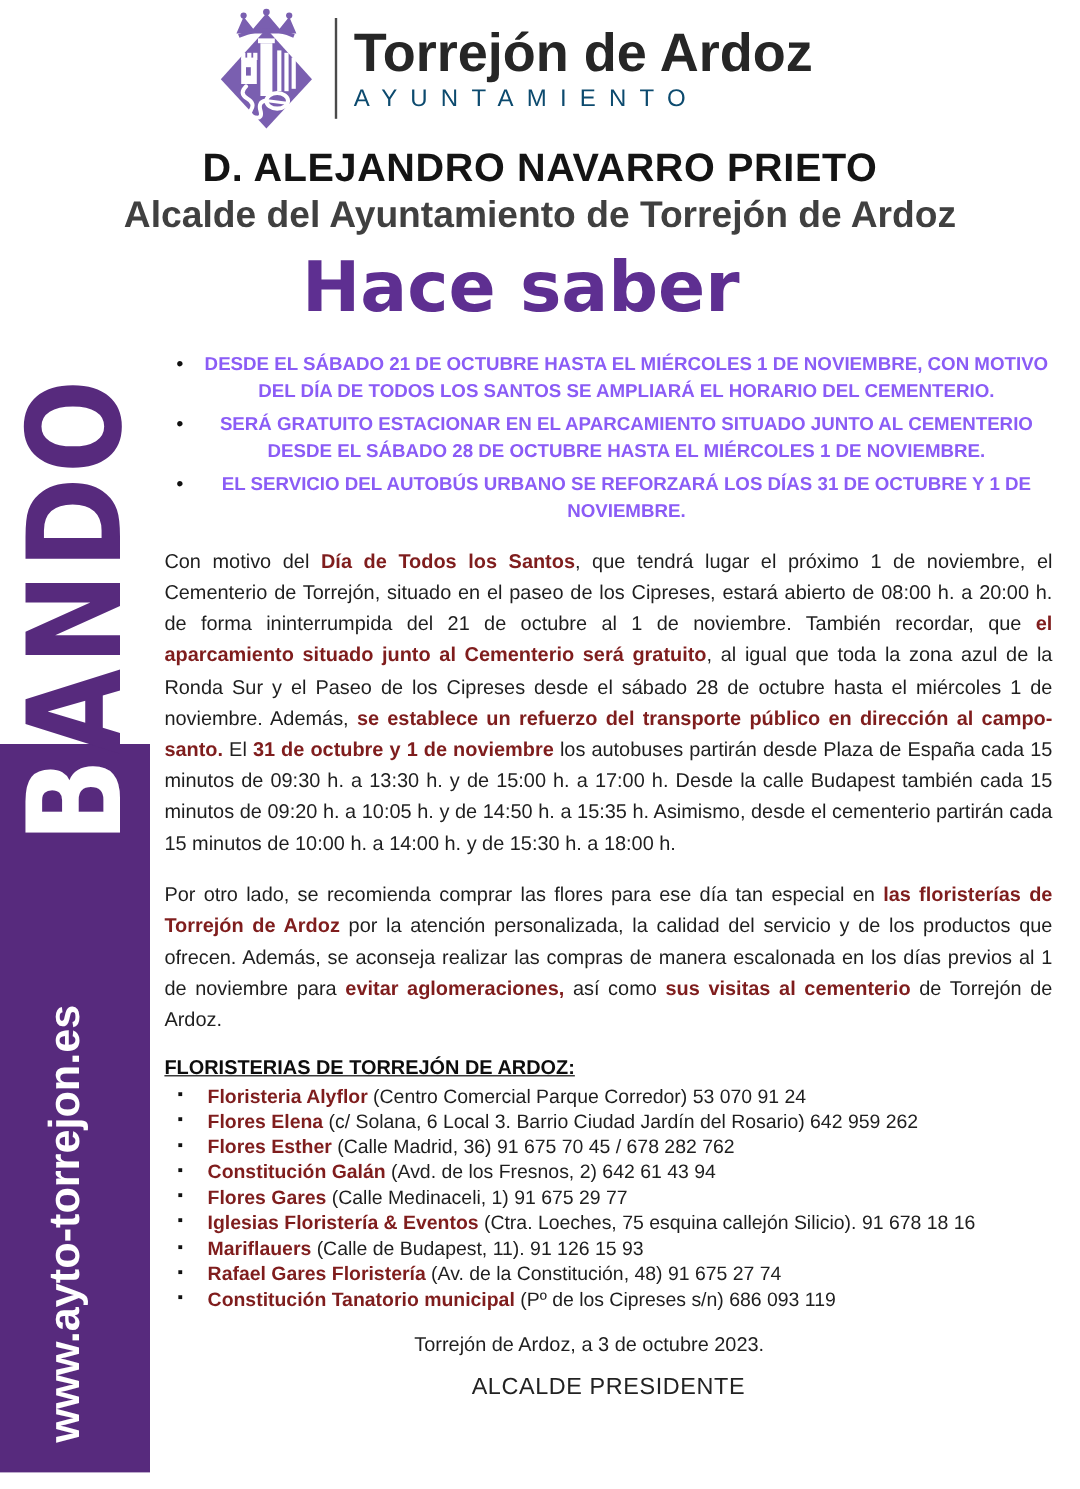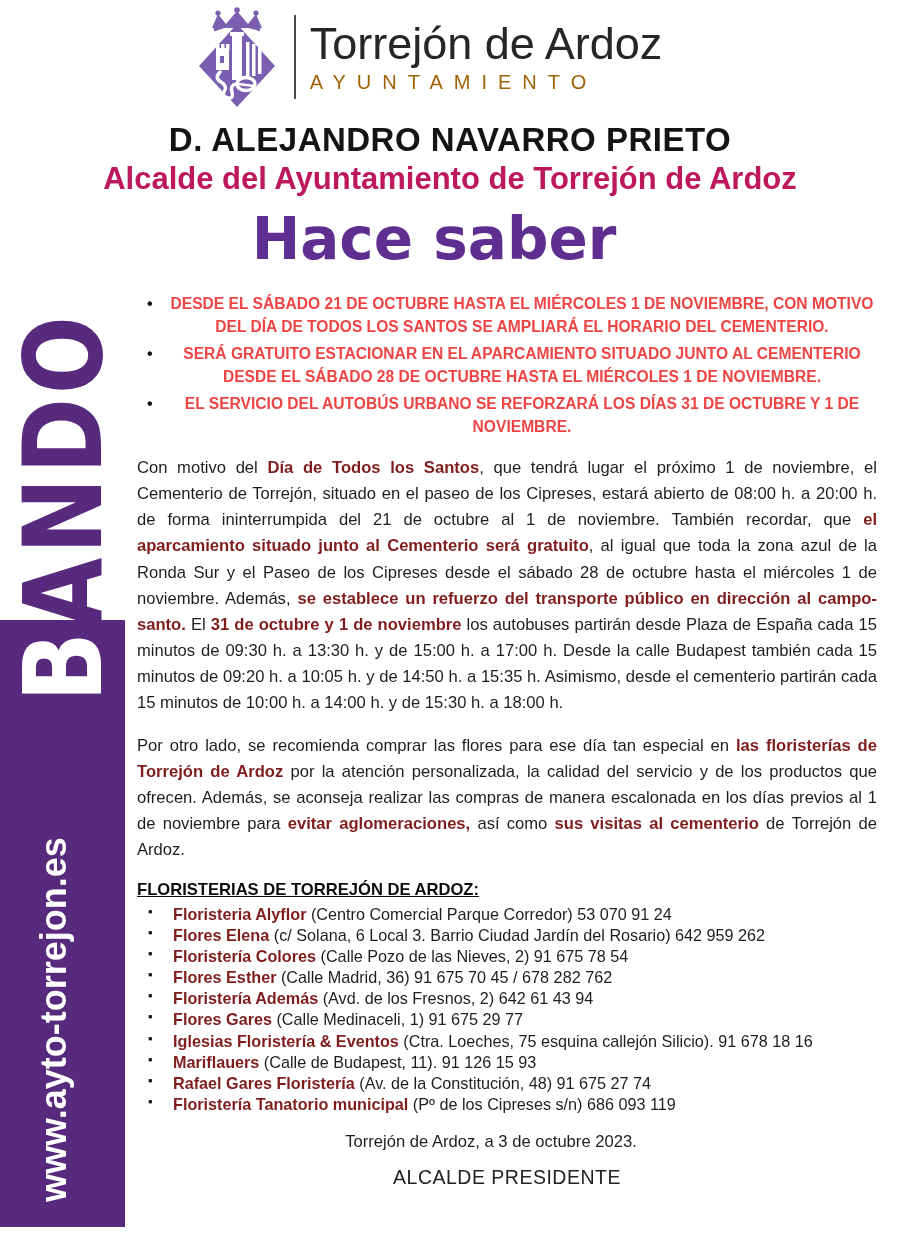--- a/index.html
+++ b/index.html
@@ -33,43 +33,43 @@
   
   .header { position:relative; padding-top:6px; text-align:center; }
   .logo-row {
     display:flex; align-items:center; justify-content:center; gap:14px;
     width:fit-content; margin:0 auto; transform:translateX(-22px);
   }
   .logo-shield { width:86px; height:102px; flex:0 0 auto; }
   .logo-divider { width:2px; height:84px; background:#4a4a4a; }
   .logo-text { text-align:left; }
   .logo-city {
-    font-size:45px; font-weight:400; color:#262626; letter-spacing:0px; line-height:1.05;
+    font-size:45px; font-weight:700; color:#262626; letter-spacing:0px; line-height:1.05;
   }
   .logo-sub {
-    font-size:20px; font-weight:400; color:#a16207; letter-spacing:11px; margin-top:3px;
+    font-size:20px; font-weight:400; color:#0c4a6e; letter-spacing:11px; margin-top:3px;
   }
   .mayor-name {
     margin-top:13px; font-size:33px; font-weight:800; color:#141414; letter-spacing:0.5px;
   }
   .mayor-title {
-    margin-top:2px; font-size:31px; font-weight:700; color:#be185d;
+    margin-top:2px; font-size:31px; font-weight:700; color:#404040;
   }
   .hace-saber {
     margin-top:8px; font-family:"DejaVu Sans", sans-serif;
     font-size:58px; font-weight:800; color:#5e2f91; transform:translateX(-16px);
   }
 
   
   .content { position:absolute; left:137px; top:292px; width:740px; }
 
   .highlights { list-style:none; }
   .highlights li {
     position:relative; padding-left:30px; text-align:center;
-    font-size:15.6px; font-weight:700; color:#ef4444; line-height:1.5;
+    font-size:15.6px; font-weight:700; color:#8b5cf6; line-height:1.5;
     margin-bottom:3px;
   }
   .highlights li::before {
     content:"\2022"; position:absolute; left:10px; top:0;
     font-size:16px; color:#111111;
   }
 
   .paragraphs p {
     margin-top:17px; font-size:16.6px; line-height:1.57; text-align:justify; color:#1e1e1e;
   }
@@ -152,28 +152,27 @@
 
     <div class="paragraphs">
         <p><span>Con motivo del </span><b>Día de Todos los Santos</b><span>, que tendrá lugar el próximo 1 de noviembre, el Cementerio de Torrejón, situado en el paseo de los Cipreses, estará abierto de 08:00 h. a 20:00 h. de forma ininterrumpida del 21 de octubre al 1 de noviembre. También recordar, que </span><b>el aparcamiento situado junto al Cementerio será gratuito</b><span>, al igual que toda la zona azul de la Ronda Sur y el Paseo de los Cipreses desde el sábado 28 de octubre hasta el miércoles 1 de noviembre. Además, </span><b>se establece un refuerzo del transporte público en dirección al campo-santo.</b><span> El </span><b>31 de octubre y 1 de noviembre</b><span> los autobuses partirán desde Plaza de España cada 15 minutos de 09:30 h. a 13:30 h. y de 15:00 h. a 17:00 h. Desde la calle Budapest también cada 15 minutos de 09:20 h. a 10:05 h. y de 14:50 h. a 15:35 h. Asimismo, desde el cementerio partirán cada 15 minutos de 10:00 h. a 14:00 h. y de 15:30 h. a 18:00 h.</span></p>
         <p><span>Por otro lado, se recomienda comprar las flores para ese día tan especial en </span><b>las floristerías de Torrejón de Ardoz</b><span> por la atención personalizada, la calidad del servicio y de los productos que ofrecen. Además, se aconseja realizar las compras de manera escalonada en los días previos al 1 de noviembre para </span><b>evitar aglomeraciones,</b><span> así como </span><b>sus visitas al cementerio</b><span> de Torrejón de Ardoz.</span></p>
       </div>
 
     <div class="florists-heading">FLORISTERIAS DE TORREJÓN DE ARDOZ:</div>
     <ul class="florists">
         <li><b>Floristeria Alyflor</b><span> (Centro Comercial Parque Corredor) 53 070 91 24</span></li>
         <li><b>Flores Elena</b><span> (c/ Solana, 6 Local 3. Barrio Ciudad Jardín del Rosario) 642 959 262</span></li>
-        <li><b>Floristería Colores</b><span> (Calle Pozo de las Nieves, 2) 91 675 78 54</span></li>
         <li><b>Flores Esther</b><span> (Calle Madrid, 36) 91 675 70 45 / 678 282 762</span></li>
-        <li><b>Floristería Además</b><span> (Avd. de los Fresnos, 2) 642 61 43 94</span></li>
+        <li><b>Constitución Galán</b><span> (Avd. de los Fresnos, 2) 642 61 43 94</span></li>
         <li><b>Flores Gares</b><span> (Calle Medinaceli, 1) 91 675 29 77</span></li>
         <li><b>Iglesias Floristería &amp; Eventos</b><span> (Ctra. Loeches, 75 esquina callejón Silicio). 91 678 18 16</span></li>
         <li><b>Mariflauers</b><span> (Calle de Budapest, 11). 91 126 15 93</span></li>
         <li><b>Rafael Gares Floristería</b><span> (Av. de la Constitución, 48) 91 675 27 74</span></li>
-        <li><b>Floristería Tanatorio municipal</b><span> (Pº de los Cipreses s/n) 686 093 119</span></li>
+        <li><b>Constitución Tanatorio municipal</b><span> (Pº de los Cipreses s/n) 686 093 119</span></li>
       </ul>
 
     <div class="dateline">Torrejón de Ardoz, a 3 de octubre 2023.</div>
     <div class="signer-title">ALCALDE PRESIDENTE</div>
 
   </div>
 
 </div>
 
 </body></html>

